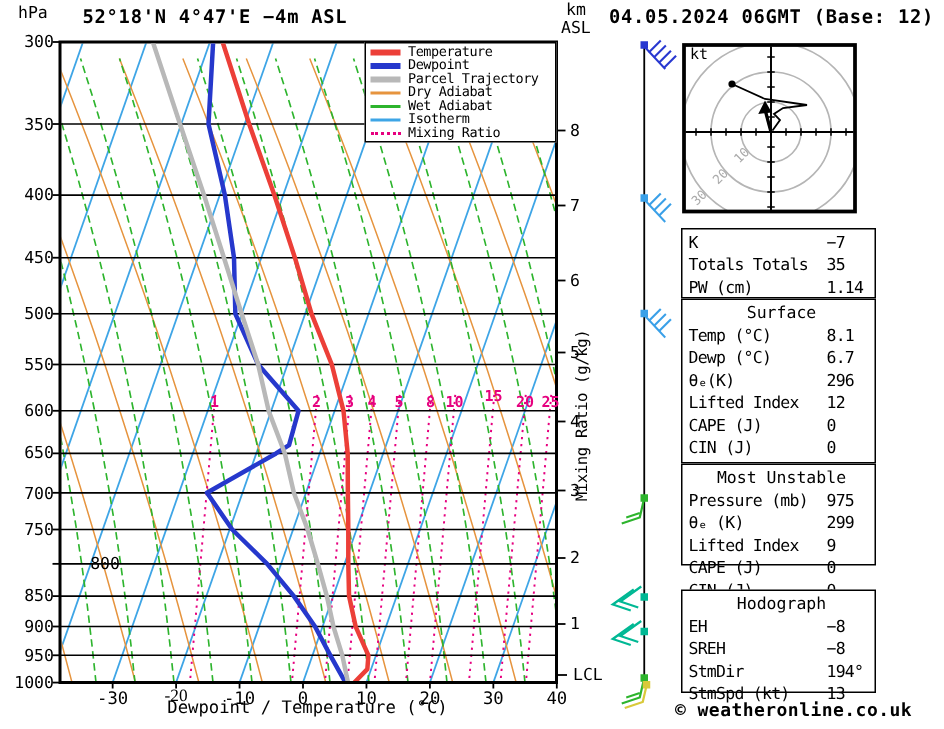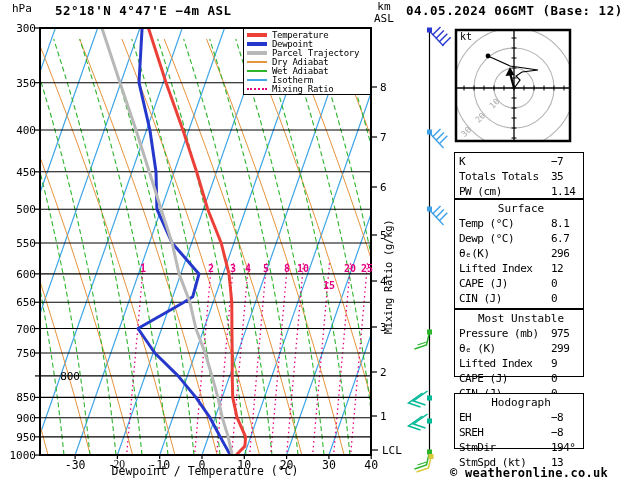--- a/index.html
+++ b/index.html
@@ -308,21 +308,21 @@
       <div class="kmlbl" style="left: 380px; top: 416px;">1</div>
     </div>
   <div id="mr-labels">
       <div class="mrlbl" style="left: 143px; top: 263px;">1</div>
       <div class="mrlbl" style="left: 211px; top: 263px;">2</div>
       <div class="mrlbl" style="left: 233px; top: 263px;">3</div>
       <div class="mrlbl" style="left: 248px; top: 263px;">4</div>
       <div class="mrlbl" style="left: 266px; top: 263px;">5</div>
       <div class="mrlbl" style="left: 287px; top: 263px;">8</div>
       <div class="mrlbl" style="left: 303px; top: 263px;">10</div>
-      <div class="mrlbl" style="left: 329px; top: 280px;">15</div>
+      <div class="mrlbl" style="left: 329px; top: 259px;">15</div>
       <div class="mrlbl" style="left: 350px; top: 263px;">20</div>
       <div class="mrlbl" style="left: 367px; top: 263px;">25</div>
     </div>
 
   <div class="abs kmlbl" style="left:382px;top:450px;">LCL</div>
   <div class="abs axlbl" style="left:205px;top:464px;transform:translateX(-50%);">Dewpoint / Temperature (°C)</div>
   <div class="abs" id="mr-axis-label" style="left:388px;top:277px;">Mixing Ratio (g/kg)</div>
 
   <div id="legend">
       <div class="leg-row">
@@ -372,21 +372,21 @@
       <div class="prow"><span>CIN (J)</span><span class="pval">0</span></div>
     </div>
   <div id="panel-mu" class="panel" style="top:309px;height:68px;">
       <div class="panel-title">Most Unstable</div>
       <div class="prow"><span>Pressure (mb)</span><span class="pval">975</span></div>
       <div class="prow"><span>θₑ (K)</span><span class="pval">299</span></div>
       <div class="prow"><span>Lifted Index</span><span class="pval">9</span></div>
       <div class="prow"><span>CAPE (J)</span><span class="pval">0</span></div>
       <div class="prow"><span>CIN (J)</span><span class="pval">0</span></div>
     </div>
-  <div id="panel-hodo" class="panel" style="top:393px;height:56px;">
+  <div id="panel-hodo" class="panel" style="top:393px;height:69px;">
       <div class="panel-title">Hodograph</div>
       <div class="prow"><span>EH</span><span class="pval">−8</span></div>
       <div class="prow"><span>SREH</span><span class="pval">−8</span></div>
       <div class="prow"><span>StmDir</span><span class="pval">194°</span></div>
       <div class="prow"><span>StmSpd (kt)</span><span class="pval">13</span></div>
     </div>
 
   <div class="abs" id="footer" style="left:450px;top:466px;">© weatheronline.co.uk</div>
 </div>
 

